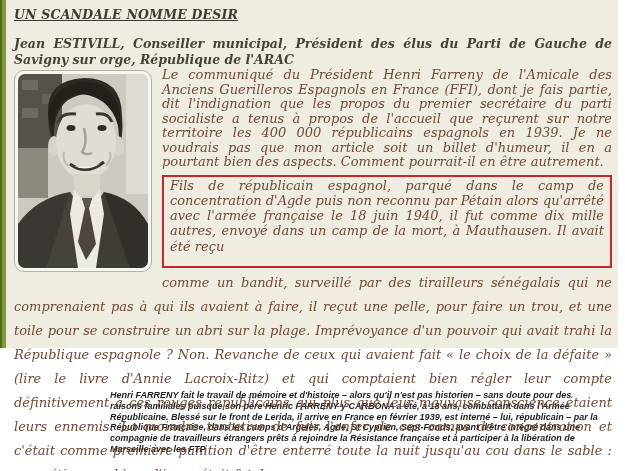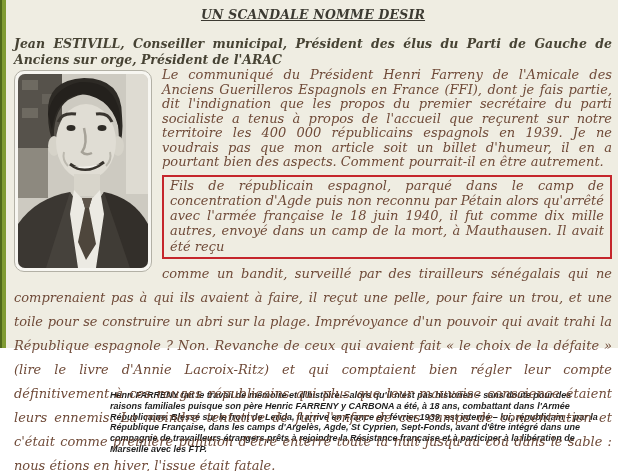--- a/index.html
+++ b/index.html
@@ -18,21 +18,20 @@
   .green-bar{
     position:absolute;left:0;top:0;width:6px;height:348px;
     background:linear-gradient(to right,#50691a 0%,#50691a 30%,#809b33 30%,#809b33 100%);
   }
   .page-title{
     margin:1px 0 0 0;
     font-size:12.5px;font-weight:bold;font-style:italic;
     text-decoration:underline;
     color:#3c3a32;
     letter-spacing:0.2px;
-    text-align:center;
   }
   .subtitle{
     margin:14px 0 0 0;
     font-size:12.5px;font-weight:bold;font-style:italic;
     color:#474334;
     text-align:justify;
     line-height:16px;
   }
   .content{
     margin-top:0;
@@ -48,21 +47,21 @@
     background:#f7f6f1;
     border:1px solid #b3b1a6;
     border-radius:10px;
     margin:2px 10px 4px 0;
   }
   .photo-frame svg{display:block;border-radius:7px;}
   .para{margin:0;}
   .red-box{
     overflow:hidden;            
     border:2px solid #c5262c;
-    padding:1px 6px 3px 6px;
+    padding:1px 6px 12px 6px;
     margin:5px 0 3px 0;
     line-height:15.3px;
   }
   .para-cont{margin:0;line-height:24px;}
   .footer-note{
     margin:42px 16px 0 110px;
     width:490px;
     font-family:"Liberation Sans", sans-serif;
     font-size:9px;font-weight:bold;font-style:italic;
     color:#1f1f1f;
@@ -70,21 +69,21 @@
   }
 </style>
 </head>
 <body>
 
 <div class="panel">
   <div class="green-bar"></div>
 
   <h1 class="page-title">UN SCANDALE NOMME DESIR</h1>
 
-  <p class="subtitle">Jean ESTIVILL, Conseiller municipal, Président des élus du Parti de Gauche de Anciens sur orge, Président de l'ARAC</p>
+  <p class="subtitle">Jean ESTIVILL, Conseiller municipal, Président des élus du Parti de Gauche de Savigny sur orge, République de l'ARAC</p>
 
   <div class="content">
 
     <div class="photo-frame">
       <svg width="130" height="194" viewBox="0 0 130 194" xmlns="http://www.w3.org/2000/svg">
         <rect x="0" y="0" width="130" height="194" fill="#cdcac1"></rect>
         <rect x="0" y="0" width="44" height="74" fill="#56524b"></rect>
         <rect x="4" y="6" width="16" height="10" fill="#6e6a61"></rect>
         <rect x="24" y="20" width="16" height="10" fill="#66625a"></rect>
         <rect x="4" y="34" width="16" height="10" fill="#6e6a61"></rect>

